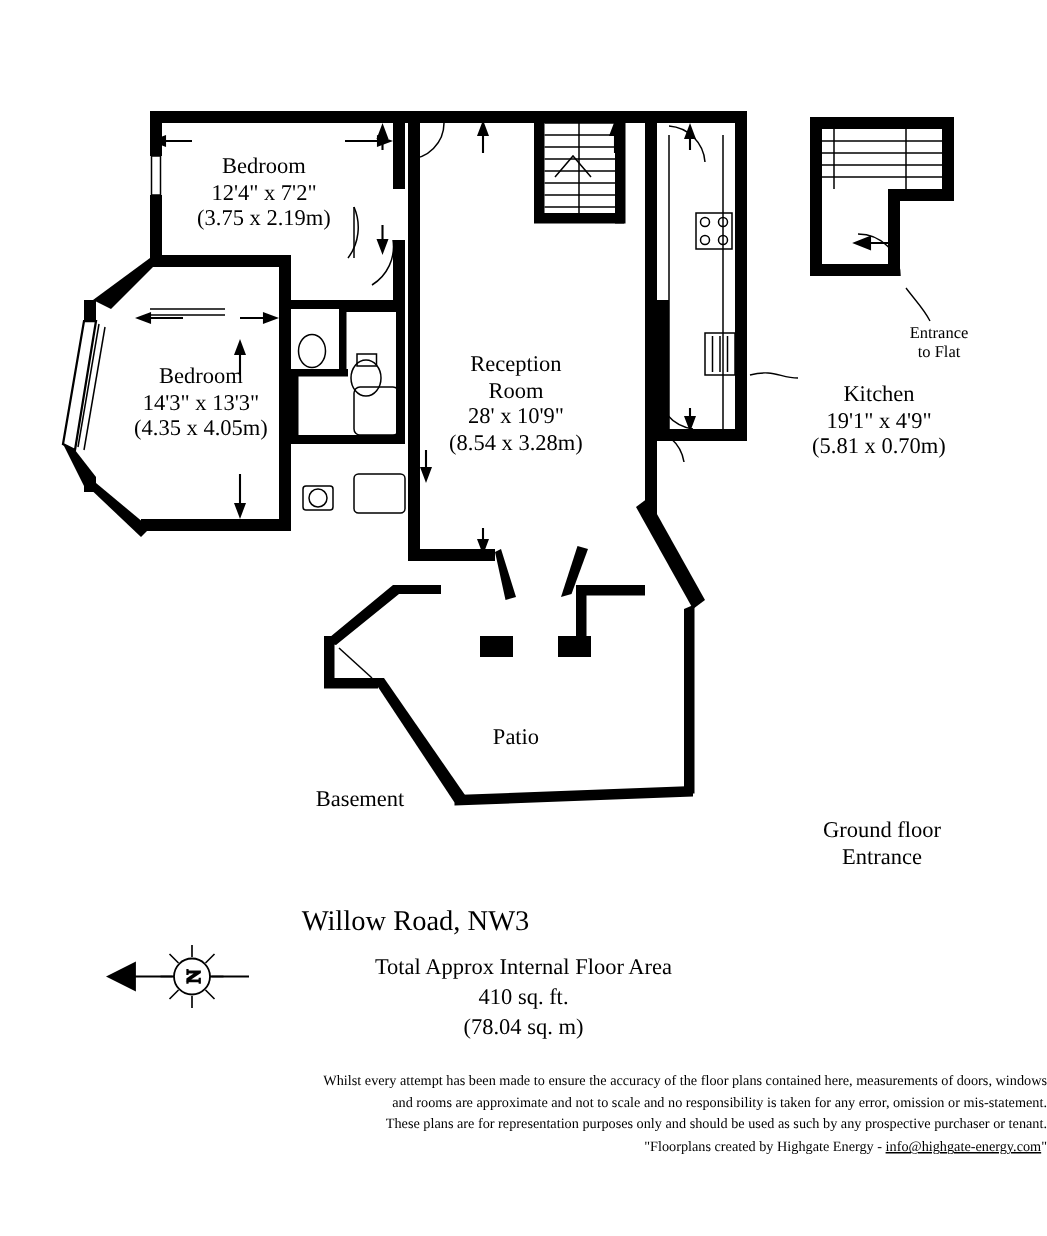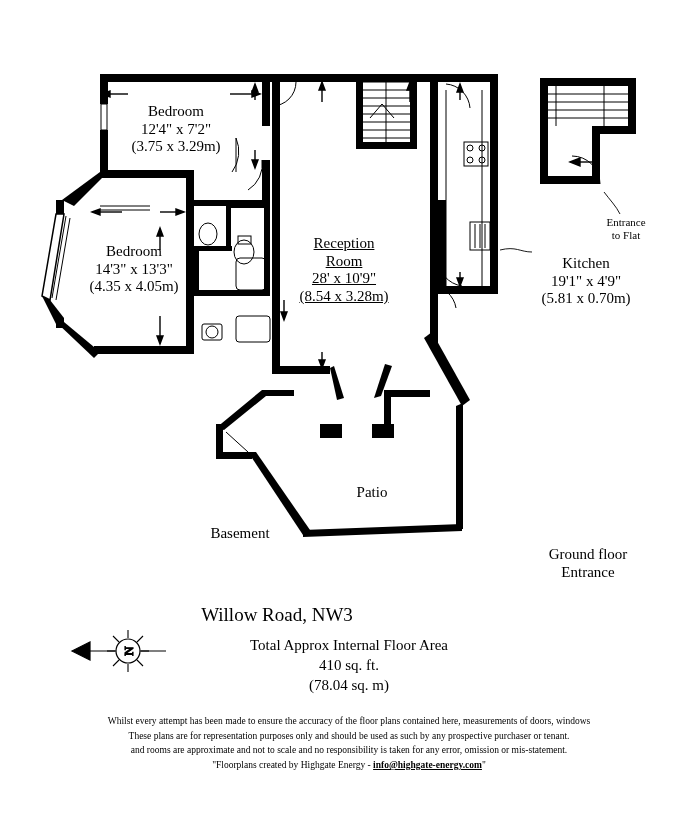--- a/index.html
+++ b/index.html
@@ -33,26 +33,26 @@
   .lbl-room { font-size: 15px; }
   .lbl-small { font-size: 11px; }
   .lbl-level { font-size: 15px; }
   .title { font-size: 19px; }
   .subtitle { font-size: 15px; }
   .disclaimer {
     position: absolute;
     left: 0;
     top: 714px;
     width: 698px;
-    text-align: center;
+    text-align: right;
     font-size: 9.5px;
     line-height: 1.55;
     font-family: "Liberation Serif", serif;
   }
-  .disclaimer .email { text-decoration: underline; font-weight: bold; }
+  .disclaimer .email { text-decoration: underline; }
   .compass {
     position: absolute;
     left: 68px;
     top: 612px;
     width: 120px;
     height: 78px;
   }
 </style>
 </head>
 <body>
@@ -253,43 +253,43 @@
 
   <g stroke="#000000" stroke-width="0.9" fill="none">
     <path d="M500 250 C 516 246 520 252 532 252"></path>
     <path d="M604 192 C 610 200 616 206 620 214"></path>
   </g>
 </svg>
 
 <div class="lbl lbl-room" style="left:128px; top:103px; width:96px;">
   <div>Bedroom</div>
   <div>12'4" x 7'2"</div>
-  <div>(3.75 x 3.29m)</div>
+  <div>(3.75 x 2.19m)</div>
 </div>
 
 <div class="lbl lbl-room" style="left:66px; top:243px; width:136px;">
   <div>Bedroom</div>
   <div>14'3" x 13'3"</div>
   <div>(4.35 x 4.05m)</div>
 </div>
 
-<div class="lbl lbl-room" style="left:288px; top:235px; width:112px;text-decoration:underline;">
+<div class="lbl lbl-room" style="left:288px; top:235px; width:112px;">
   <div>Reception</div>
   <div>Room</div>
   <div>28' x 10'9"</div>
   <div>(8.54 x 3.28m)</div>
 </div>
 
 <div class="lbl lbl-room" style="left:530px; top:255px; width:112px;">
   <div>Kitchen</div>
   <div>19'1" x 4'9"</div>
   <div>(5.81 x 0.70m)</div>
 </div>
 
-<div class="lbl lbl-room" style="left:342px; top:484px; width:60px;text-align:center;">
+<div class="lbl lbl-room" style="left:314px; top:484px; width:60px;text-align:center;">
   <div>Patio</div>
 </div>
 
 <div class="lbl lbl-small" style="left:586px; top:216px; width:80px;">
   <div>Entrance</div>
   <div>to Flat</div>
 </div>
 
 <div class="lbl lbl-level" style="left:180px; top:525px; width:120px;">
   <div>Basement</div>
@@ -323,18 +323,18 @@
   <span>Willow Road, NW3</span>
 </div>
 <div class="lbl subtitle" style="left:0; top:636px; width:698px; line-height:1.33;">
   <div>Total Approx Internal Floor Area</div>
   <div>410 sq. ft.</div>
   <div>(78.04 sq. m)</div>
 </div>
 
 <div class="disclaimer">
   <div>Whilst every attempt has been made to ensure the accuracy of the floor plans contained here, measurements of doors, windows</div>
+  <div>and rooms are approximate and not to scale and no responsibility is taken for any error, omission or mis-statement.</div>
   <div>These plans are for representation purposes only and should be used as such by any prospective purchaser or tenant.</div>
-  <div>and rooms are approximate and not to scale and no responsibility is taken for any error, omission or mis-statement.</div>
   <div>
     <span>"Floorplans created by Highgate Energy - </span><span class="email">info@highgate-energy.com</span><span>"</span>
   </div>
 </div>
 
 </body></html>

